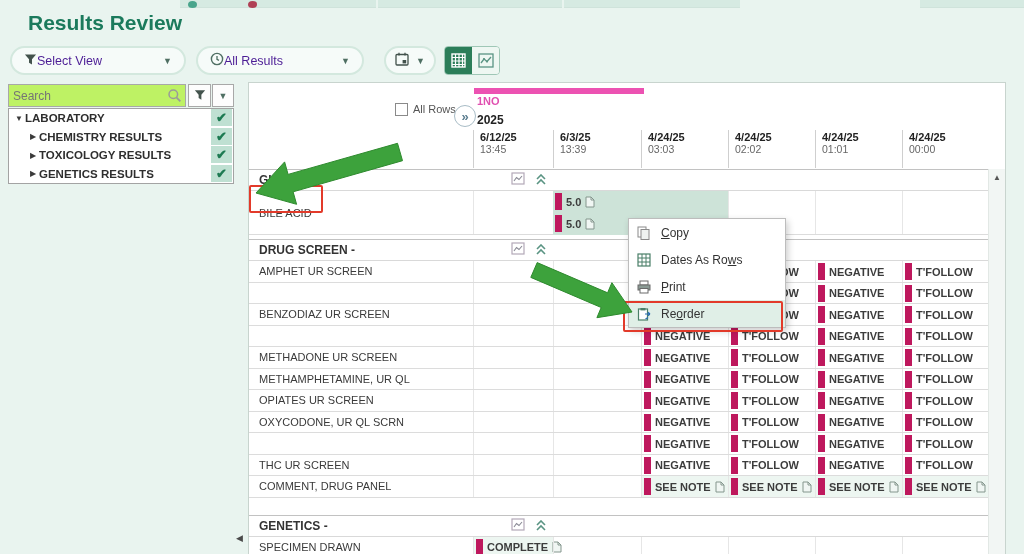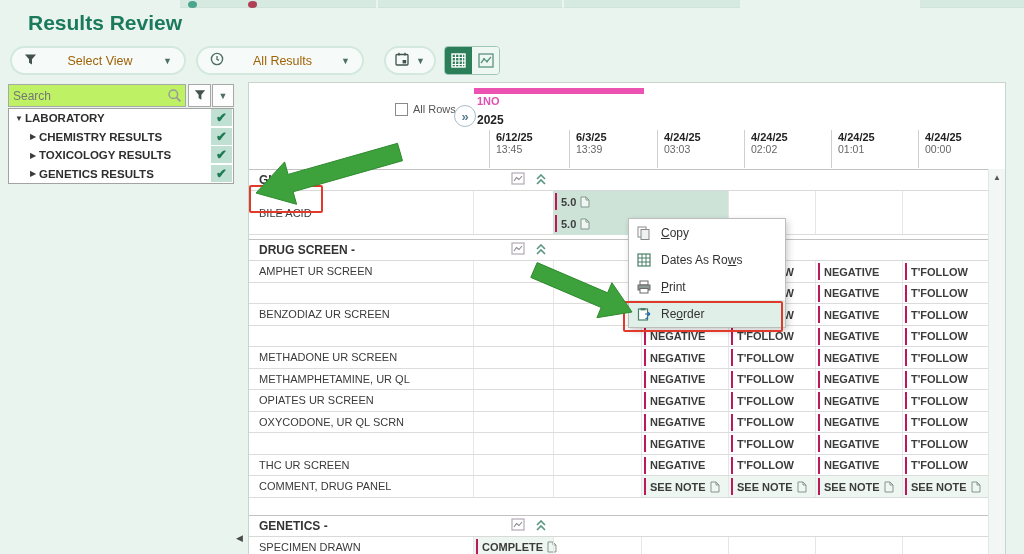--- a/index.html
+++ b/index.html
@@ -10,21 +10,21 @@
   .tabstrip { position:absolute; top:0; left:180px; width:560px; height:8px; background:#d6eae2; border-bottom:1px solid #cfe3db;}
   .tabstrip2 { position:absolute; top:0; left:920px; width:104px; height:8px; background:#d6eae2; border-bottom:1px solid #cfe3db;}
   .tabdot { position:absolute; top:1px; width:9px; height:7px; border-radius:50%; }
   .tabsep { position:absolute; top:0; width:2px; height:8px; background:#e9f4ef; }
 
   .page-title { position:absolute; left:28px; top:11px; font-size:21px; font-weight:bold; color:#1b7a5c; }
 
   
   .pill { position:absolute; top:46px; height:29px; border:2px solid #d3e8de; background:#f6fbf9; border-radius:15px;
           display:flex; align-items:center; justify-content:space-between; padding:0 12px; cursor:pointer; }
-  .pill .lbl { color:#a16207; font-size:12.5px; flex:1; text-align:center; }
+  .pill .lbl { color:#4c1d95; font-size:12.5px; flex:1; text-align:left; }
   .caret { font-size:9px; color:#4f6f63; }
   .toggle-wrap { position:absolute; left:444px; top:46px; display:flex; border:1px solid #9fc7b6; border-radius:4px; overflow:hidden; }
   .tg { width:27px; height:27px; display:flex; align-items:center; justify-content:center; cursor:pointer; }
   .tg.sel { background:#2c7e59; }
   .tg.unsel { background:#eef7f2; }
 
   
   .search-box { position:absolute; left:8px; top:84px; width:178px; height:23px; background:#bef264; border:1px solid #a8a8a8; }
   .search-box input { width:152px; height:100%; border:none; outline:none; padding:0 4px; font-size:12px; color:#444; font-family:"Liberation Sans",sans-serif; background:transparent; }
   .sb-ico { position:absolute; right:3px; top:3px; }
@@ -38,37 +38,37 @@
 
   
   .grid { position:absolute; left:248px; top:82px; width:758px; height:472px; background:#fff; border:1px solid #c8d4ce; border-bottom:none; }
   .allrows-cb { position:absolute; left:146px; top:20px; width:13px; height:13px; background:#fff; border:1px solid #8a8a8a; cursor:pointer; }
   .allrows-lbl { position:absolute; left:164px; top:20px; font-size:11px; color:#555; }
   .expander { position:absolute; left:205px; top:22px; width:22px; height:22px; border:1px solid #a8bcc6; border-radius:50%;
               background:#fff; color:#5b7d8f; font-size:13px; font-weight:bold; display:flex; align-items:center; justify-content:center; cursor:pointer; }
   .pinkbar { position:absolute; left:225px; top:5px; width:170px; height:6px; background:#ec52b2; }
   .flag { position:absolute; left:228px; top:12px; font-size:11px; font-weight:bold; color:#e050b0; }
   .yearlbl { position:absolute; left:228px; top:30px; font-size:12px; font-weight:bold; color:#222; }
-  .date-heads { position:absolute; left:16px; top:47px; height:39px; width:740px;text-decoration:underline; }
+  .date-heads { position:absolute; left:0; top:47px; height:39px; width:740px;text-decoration:underline; }
   .col-head { position:absolute; top:0; height:38px; padding:1px 0 0 6px; border-left:1px solid #cfcfcf; }
   .col-date { font-size:11px; font-weight:bold; color:#222; }
   .col-time { font-size:10.5px; color:#666; }
   .g-body { position:absolute; left:0; top:86px; width:740px; }
   .sec-head { position:relative; height:22px; border-top:1px solid #c2c2c2; border-bottom:1px solid #d9d9d9;
               display:flex; align-items:center; background:#fff; }
   .sec-title { font-size:12px; font-weight:bold; color:#333; padding-left:10px; width:262px; }
   .sec-chevs { margin-left:10px; cursor:pointer; }
   .sec-chart { cursor:pointer; }
   .g-row { position:relative; height:21.5px; border-bottom:1px solid #dcdcdc; background:#fff; }
   .g-row.tall { height:44px; }
   .cell { position:absolute; top:0; bottom:0; border-left:1px solid #e6e6e6; }
   .cell.tint { background:#edf6f1; }
   .row-label { position:absolute; left:0; top:0; bottom:0; width:224px; display:flex; align-items:center;
                padding-left:10px; font-size:11px; color:#3a3a3a; white-space:nowrap; }
-  .val { display:flex; align-items:center; height:17px; margin:2px 0 0 2px; border-left:2px solid #be185d;
+  .val { display:flex; align-items:center; height:17px; margin:2px 0 0 2px; border-left:7px solid #be185d;
          padding-left:4px; font-size:11px; font-weight:bold; color:#3c3c3c; white-space:nowrap; }
   .val svg { margin-left:4px; flex:none; }
   .sel-block { position:absolute; left:304px; top:0; width:175px; height:44px; background:#cde3d8; }
   .stack-line { position:absolute; left:304px; width:88px; height:22px; }
   .spacer { background:#fff; }
   .vscroll { position:absolute; right:0; top:86px; bottom:0; width:17px; background:#f2f6f4; border-left:1px solid #e2e8e5; }
   .vscroll .up { position:absolute; top:4px; left:4px; font-size:8px; color:#555; }
   .left-marker { position:absolute; left:236px; top:533px; font-size:9px; color:#4a4a4a; }
 
   

